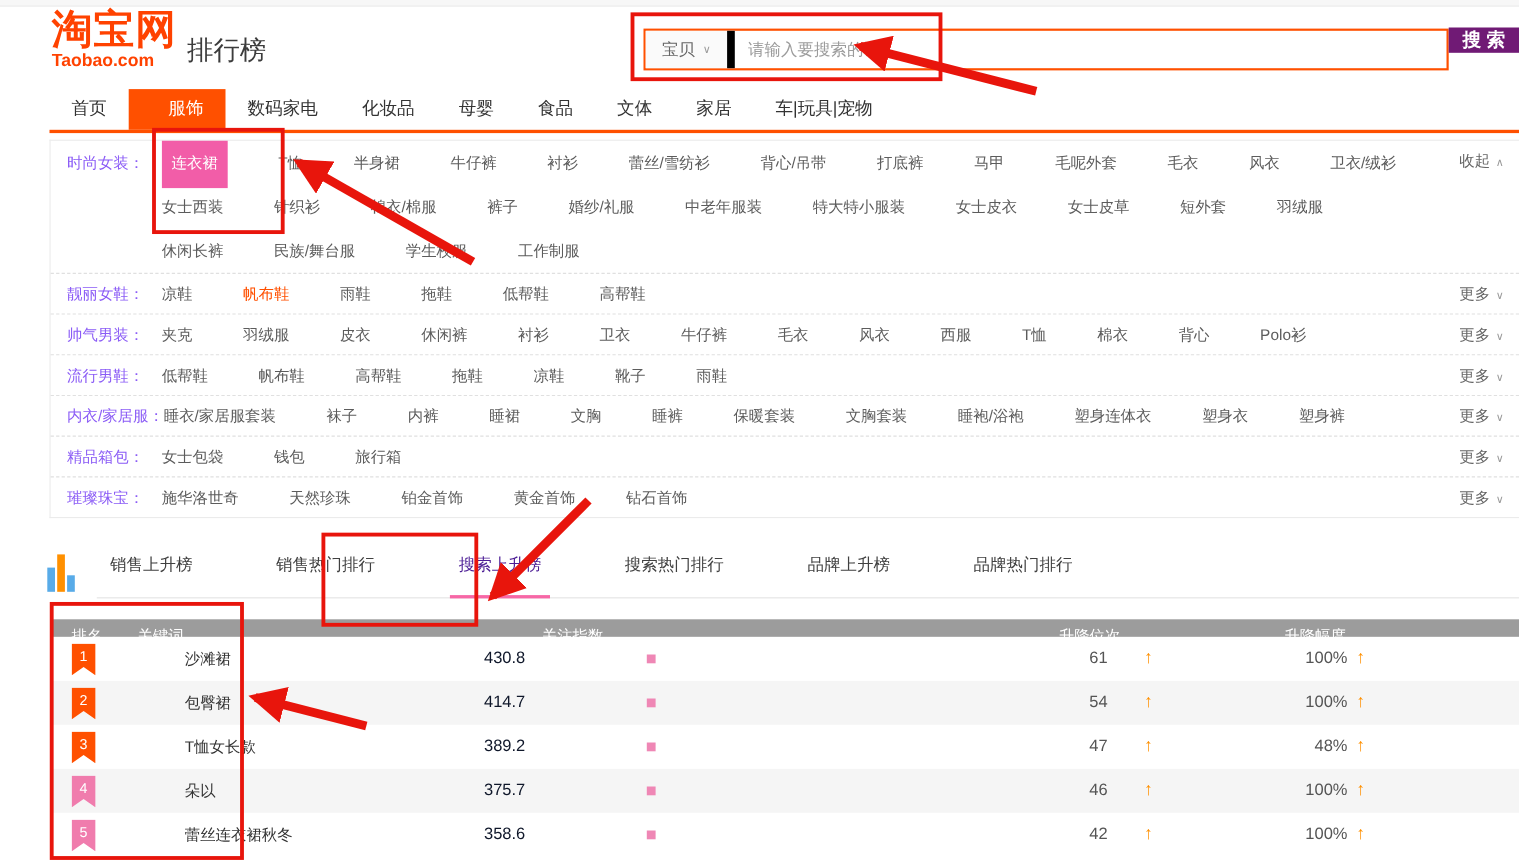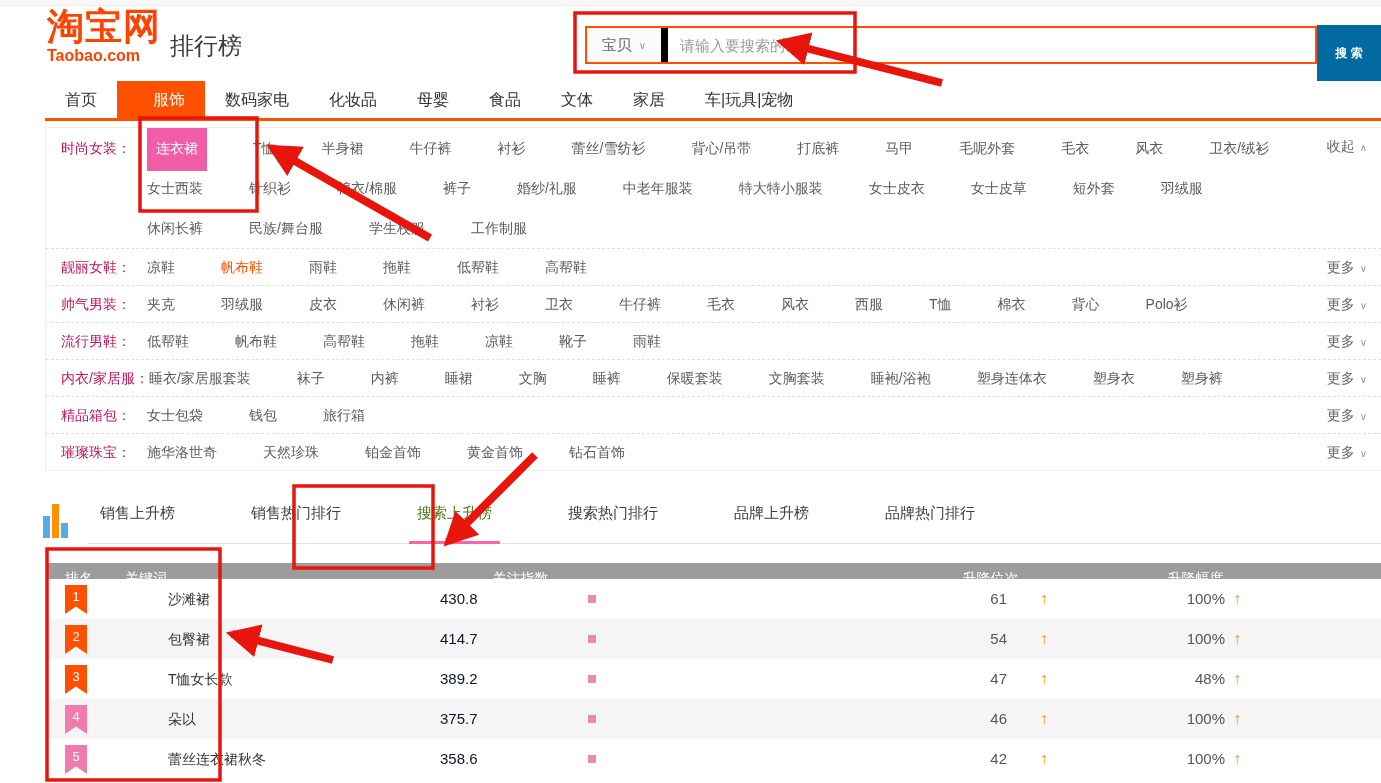--- a/index.html
+++ b/index.html
@@ -14,56 +14,56 @@
   .logo-en{font-size:16px;font-weight:bold;color:#ff4200;margin-top:3px;}
   .page-title{position:absolute;left:170px;top:30px;font-size:24px;color:#3c3c3c;}
 
   .search-form{position:absolute;left:585px;top:26px;width:732px;height:38px;border:2px solid #ff5000;
                display:flex;box-sizing:border-box;background:#fff;}
   .search-cat{width:74px;background:#fafafa;border-right:7px solid #000000;display:flex;align-items:center;
               justify-content:center;gap:7px;font-size:15px;color:#666;cursor:pointer;}
   .search-cat .chev{font-size:10px;color:#999;}
   .search-input{flex:1;border:0;outline:0;padding:0 12px;font-size:15px;color:#333;background:transparent;}
   .search-input::placeholder{color:#9c9c9c;}
-  .search-btn{position:absolute;left:1317px;top:25px;width:64px;height:56px;background:#0369a1;color:#fff;
-              font-size:12px;font-weight:bold;border:0;display:flex;align-items:center;justify-content:center;
+  .search-btn{position:absolute;left:1317px;top:25px;width:64px;height:23px;background:#701a75;color:#fff;
+              font-size:17px;font-weight:bold;border:0;display:flex;align-items:center;justify-content:center;
               white-space:pre;cursor:pointer;}
 
   
   .main-nav{position:absolute;left:45px;top:81px;right:0;height:37px;border-bottom:3px solid #ff5000;
             display:flex;align-items:stretch;}
   .nav-item{font-size:16px;color:#333;padding:0 20px;line-height:37px;cursor:pointer;white-space:nowrap;}
   .nav-item.active{background:#ff5000;color:#fff;padding-left:36px;}
 
   
   .category-panel{position:absolute;left:45px;top:127px;right:0;border:1px solid #ebebeb;border-right:none;
                   box-sizing:border-box;background:#fff;}
   .cat-row{position:relative;display:flex;border-top:1px dashed #e0e0e0;align-items:flex-start;}
   .cat-row:first-child{border-top:none;}
-  .cat-label{flex:0 0 86px;padding-left:15px;font-size:14px;color:#be185d;line-height:36px;white-space:nowrap;}
+  .cat-label{flex:0 0 86px;padding-left:15px;font-size:14px;color:#8b5cf6;line-height:36px;white-space:nowrap;}
   .cat-row.multi .cat-label{line-height:40px;}
   .cat-lines{flex:1;padding-right:95px;overflow:hidden;}
   .cat-line{display:flex;flex-wrap:nowrap;column-gap:46px;line-height:36px;align-items:center;}
   .cat-row.multi .cat-line{line-height:40px;height:40px;}
   .cat-link{font-size:14px;color:#5c5c5c;cursor:pointer;white-space:nowrap;}
   .cat-link.hl-pink{background:#f25da8;color:#fff;padding:3px 9px;}
   .cat-link.hl-orange{color:#ff5000;}
   .cat-more{position:absolute;right:14px;top:0;line-height:36px;font-size:14px;color:#666;cursor:pointer;white-space:nowrap;}
   .cat-more .chev{font-size:10px;color:#999;margin-left:5px;}
 
   
   .rank-tabs{position:absolute;left:40px;top:480px;right:0;height:66px;}
   .tab-icon{position:absolute;left:3px;top:22px;width:27px;height:36px;}
   .tab-icon i{position:absolute;bottom:0;width:7px;}
   .tab-icon .b1{left:0;height:22px;background:#58abe8;}
   .tab-icon .b2{left:9px;height:34px;background:#ff9000;}
   .tab-icon .b3{left:18px;height:15px;background:#58abe8;}
   .tabs-row{position:absolute;left:58px;top:24px;display:flex;gap:72px;}
   .rank-tab{position:relative;font-size:15px;color:#404040;cursor:pointer;white-space:nowrap;padding:0 2px;}
-  .rank-tab.active{color:#4d7c0f;}
+  .rank-tab.active{color:#4c1d95;}
   .rank-tab.active::after{content:"";position:absolute;left:-6px;right:-6px;bottom:-21px;height:3px;background:#f767a6;z-index:2;}
   .tabs-baseline{position:absolute;left:48px;right:0;top:63px;height:1px;background:#e3e3e3;}
 
   
   .rank-table{position:absolute;left:48px;top:563px;right:0;bottom:0;}
   .t-head{position:relative;height:16px;background:#9c9c9c;color:#fff;font-size:14px;line-height:30px;}
   .t-head span{position:absolute;white-space:nowrap;}
   .h-rank{left:17px;}
   .h-kw{left:77px;}
   .h-idx{left:400px;width:145px;text-align:center;}

